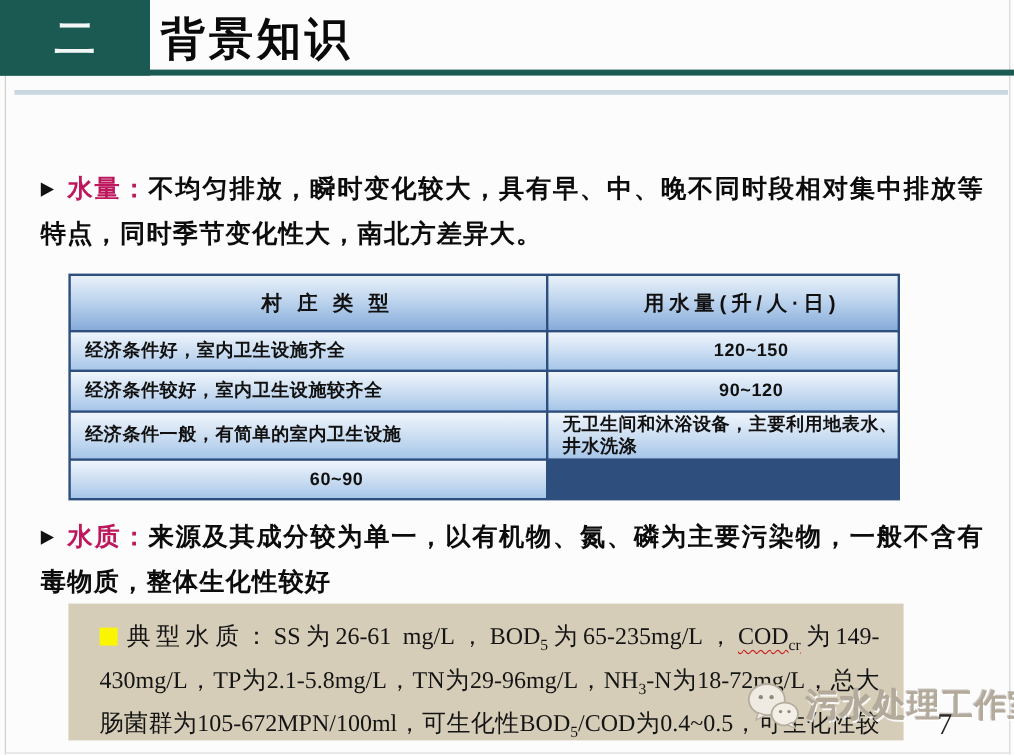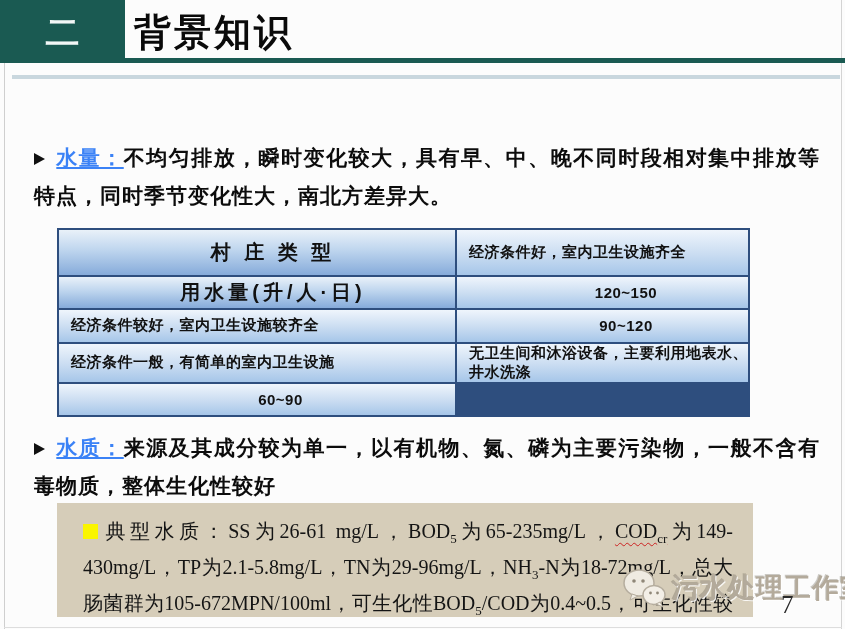--- a/index.html
+++ b/index.html
@@ -38,36 +38,36 @@
   
   .para{
     position:absolute;left:34px;width:786px;margin:0;z-index:2;
     font-size:21px;font-weight:bold;color:#0C0C0C;line-height:38px;letter-spacing:1px;
     text-align:justify;
   }
   .para .arrow-icon{
     display:inline-block;width:0;height:0;margin-right:4px;
     border-left:11px solid #111;border-top:6px solid transparent;border-bottom:6px solid transparent;
   }
-  .para .label-blue{color:#3b82f6;text-decoration:underline;}
+  .para .label-blue{color:#be185d;}
   #para-quantity{top:139px;}
   #para-quality{top:429px;}
 
   
   .usage-table{
     position:absolute;left:57px;top:228px;width:693px;height:189px;z-index:2;
     background:#2E4E7E;display:grid;
     grid-template-columns:396px 1fr;
     grid-template-rows:45px repeat(4,1fr);
     gap:2px;padding:2px;box-sizing:border-box;
   }
   .cell{display:flex;align-items:center;}
   .cell-header{
     background:linear-gradient(180deg,#E9F1F9 0%,#BED5EE 45%,#86ABDA 100%);
-    justify-content:center;font-size:20px;font-weight:bold;color:#111;letter-spacing:4px;padding-left:32px;
+    justify-content:center;font-size:17px;font-weight:bold;color:#111;letter-spacing:4px;padding-left:32px;
   }
   .cell-data{
     background:linear-gradient(180deg,#EFF5FC 0%,#C9DCF1 55%,#A6C6E9 100%);
     font-size:15px;font-weight:bold;color:#111;
   }
   .cell-type{justify-content:flex-start;padding-left:12px;letter-spacing:0.5px;}
   .cell-usage{justify-content:center;letter-spacing:0.5px;padding-left:47px;}
 
   
   .note{
@@ -115,23 +115,23 @@
   <div class="content-topline"></div>
 
 
   <p class="para" id="para-quantity">
     <span class="arrow-icon"></span>
     <span class="label-blue">水量：</span><span>不均匀排放，瞬时变化较大，具有早、中、晚不同时段相对集中排放等特点，同时季节变化性大，南北方差异大。</span>
   </p>
 
   <div class="usage-table">
     <div class="cell cell-header">村 庄 类 型</div>
+    <div class="cell cell-header">用水量(升/人·日)</div>
+
     <div class="cell cell-data cell-type">经济条件好，室内卫生设施齐全</div>
-
-    <div class="cell cell-header">用水量(升/人·日)</div>
     <div class="cell cell-data cell-usage">120~150</div>
 
     <div class="cell cell-data cell-type">经济条件较好，室内卫生设施较齐全</div>
     <div class="cell cell-data cell-usage">90~120</div>
 
     <div class="cell cell-data cell-type">经济条件一般，有简单的室内卫生设施</div>
 
     <div class="cell cell-data cell-type">无卫生间和沐浴设备，主要利用地表水、井水洗涤</div>
     <div class="cell cell-data cell-usage">60~90</div>
   </div>

